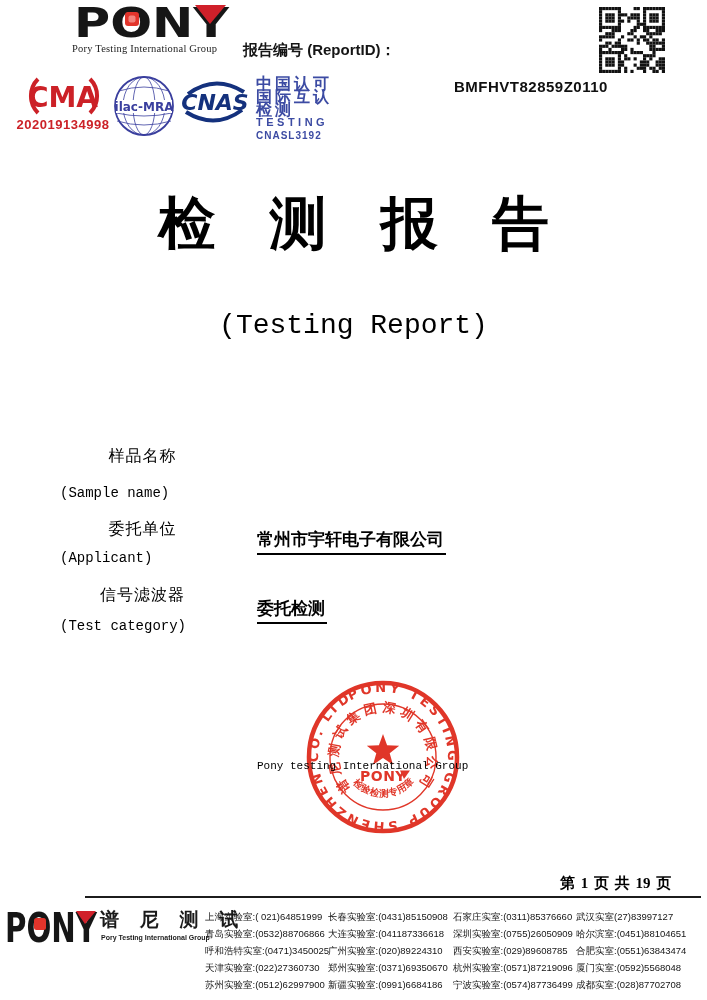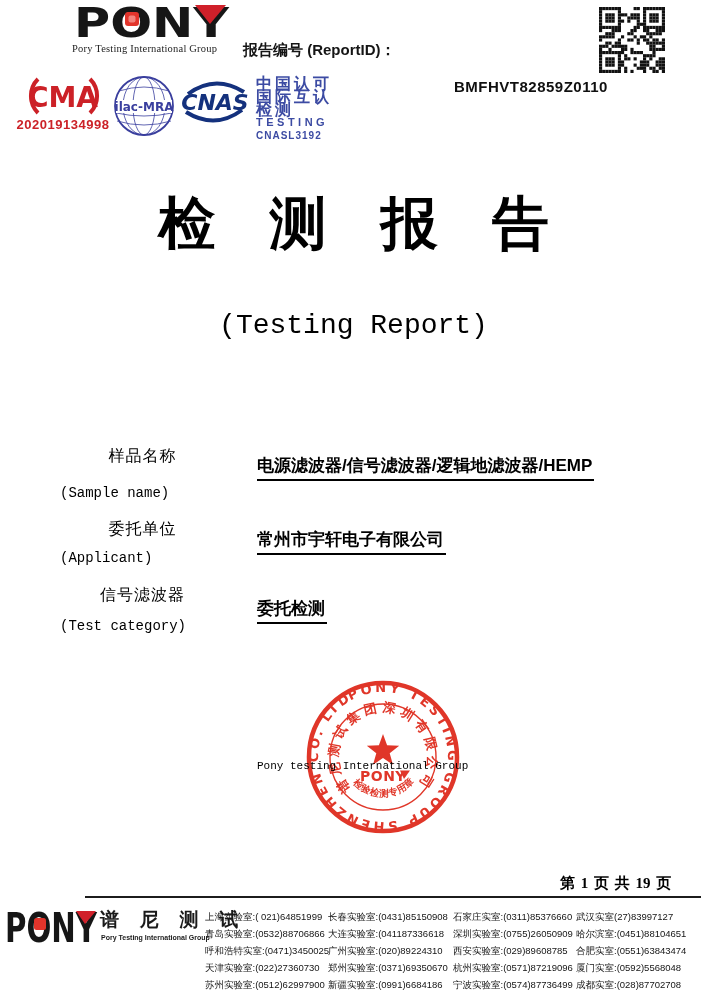--- a/index.html
+++ b/index.html
@@ -331,21 +331,20 @@
     <div class="zh">国际互认</div>
     <div class="zh">检测</div>
     <div class="en1">TESTING</div>
     <div class="en2">CNASL3192</div>
   </div>
 
   <div class="abs serif title-zh">检 测 报 告</div>
   <div class="abs mono title-en">(Testing Report)</div>
 
   <div class="abs serif f-label" style="top:446px;">样品名称</div>
-  <div class="abs sans f-value" style="top:454px;">电源滤波器/信号滤波器/逻辑地滤波器/HEMP</div>
   <div class="abs mono f-label-en" style="top:485px;">(Sample name)</div>
 
   <div class="abs serif f-label" style="top:519px;">委托单位</div>
   <div class="abs sans f-value" style="top:528px;">常州市宇轩电子有限公司</div>
   <div class="abs mono f-label-en" style="top:550px;">(Applicant)</div>
 
   <div class="abs serif f-label" style="top:585px;">信号滤波器</div>
   <div class="abs sans f-value" style="top:597px;">委托检测</div>
   <div class="abs mono f-label-en" style="top:618px;">(Test category)</div>
 

